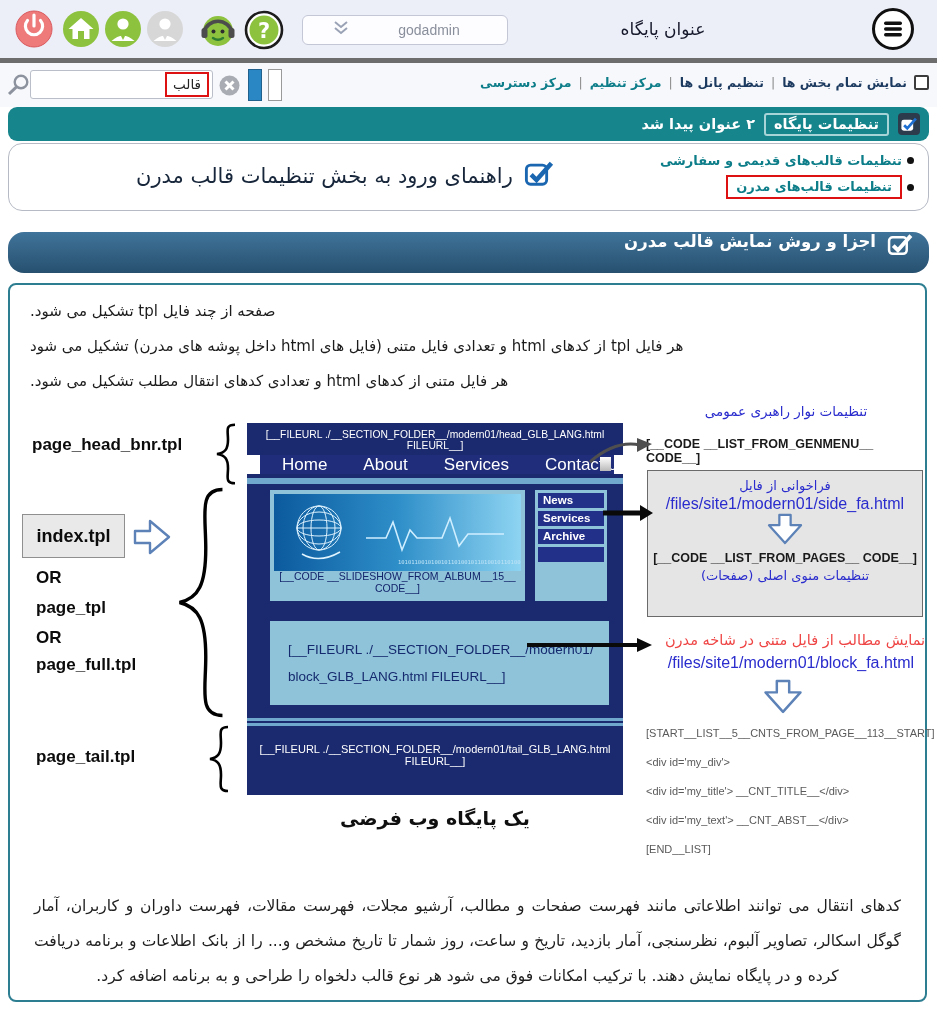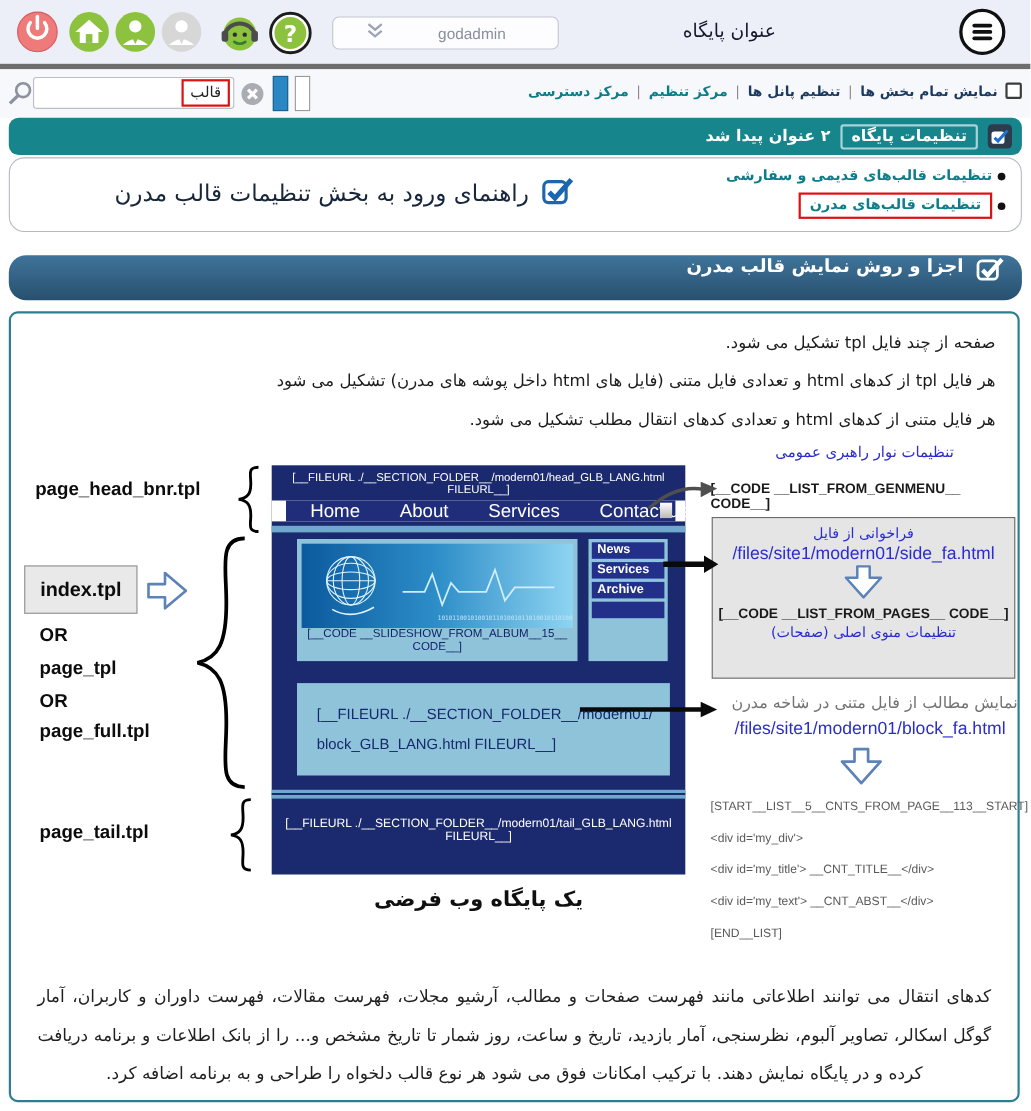--- a/index.html
+++ b/index.html
@@ -43,32 +43,32 @@
 
   
   .results-panel { position:absolute; left:8px; top:143px; width:921px; height:68px; background:#fff;
     border:1px solid #b6bac4; border-radius:14px; }
   .rp-links { position:absolute; right:14px; top:9px; direction:rtl; }
   .rp-row { display:flex; align-items:center; gap:5px; margin-bottom:7px; }
   .dot { width:7px; height:7px; border-radius:50%; background:#111; flex:0 0 auto; }
   .rp-link { color:#0d7e89; font-weight:bold; font-size:13px; cursor:pointer; text-decoration:none; }
   .rp-link.boxed { border:2px solid #dd1111; padding:2px 8px 3px; }
   .rp-guide { position:absolute; left:95px; top:15px; display:flex; align-items:center; gap:11px; }
-  .rp-guide-text { font-size:21px; color:#17263a; }
+  .rp-guide-text { font-size:21px; color:#17263a;margin-left:32px; }
 
   
   .section-header { position:absolute; left:8px; top:232px; width:921px; height:41px; border-radius:16px;
     background:linear-gradient(to bottom,#40749a,#27506f); direction:rtl; display:flex; align-items:flex-start;
     padding:0 15px; gap:11px; }
   .sh-title { color:#fff; font-weight:bold; font-size:16.5px; }
 
   
   .main-panel { position:absolute; left:8px; top:283px; width:919px; height:719px; background:#fff;
     border:2px solid #2e7e92; border-radius:8px; }
-  .intro { position:absolute; right:20px; left:20px; top:9px; direction:rtl; text-align:right;
+  .intro { position:absolute; right:20px; left:20px; top:9px; direction:rtl; text-align:left;
     font-size:15px; line-height:35px; color:#1c1c1c; }
 
   
   .tpl-lbl { position:absolute; font-family:"Liberation Sans",sans-serif; font-weight:bold; font-size:17px; color:#0c0c0c; }
   .index-box { position:absolute; left:12px; top:229px; width:103px; height:44px; background:#e9e9e9;
     border:1px solid #8f8f8f; display:flex; align-items:center; justify-content:center;
     font-family:"Liberation Sans",sans-serif; font-weight:bold; font-size:18px; color:#0c0c0c; }
   .brace { position:absolute; }
 
   
@@ -102,21 +102,21 @@
     font-size:13.5px; color:#2a2ccd; }
   .anno-genmenu-code { position:absolute; left:636px; top:152px; direction:ltr; font-family:"Liberation Sans",sans-serif;
     font-weight:bold; font-size:12.5px; color:#1a1a1a; }
   .side-box { position:absolute; left:637px; top:185px; width:276px; height:147px; background:#e5e5e5;
     border:1px solid #6a6a6a; display:flex; flex-direction:column; align-items:center; padding-top:7px; }
   .sb-title { font-size:13px; color:#2a2ccd; }
   .sb-file { font-size:16px; color:#2a2ccd; font-family:"Liberation Sans",sans-serif; margin-top:2px; }
   .sb-code { font-family:"Liberation Sans",sans-serif; font-weight:bold; font-size:12.5px; color:#1a1a1a; margin-top:2px; }
   .sb-sub { font-size:13px; color:#2a2ccd; margin-top:3px; }
   .anno-block-title { position:absolute; left:648px; top:347px; width:274px; text-align:center; direction:rtl;
-    font-size:14.5px; color:#737373; }
+    font-size:14.5px; color:#ef4444; }
   .anno-block-file { position:absolute; left:640px; top:369px; width:282px; text-align:center;
     font-size:16px; color:#2a2ccd; font-family:"Liberation Sans",sans-serif; }
   .arrow-abs { position:absolute; }
   .code-lines { position:absolute; left:636px; top:434px; direction:ltr; font-family:"Liberation Sans",sans-serif;
     font-size:11px; color:#5a5a5a; line-height:29px; }
   .footer-par { position:absolute; left:24px; right:24px; top:604px; direction:rtl; text-align:justify;
     text-align-last:center; font-size:15.5px; line-height:35px; color:#1f1f1f; }
 </style>
 </head>
 <body>

